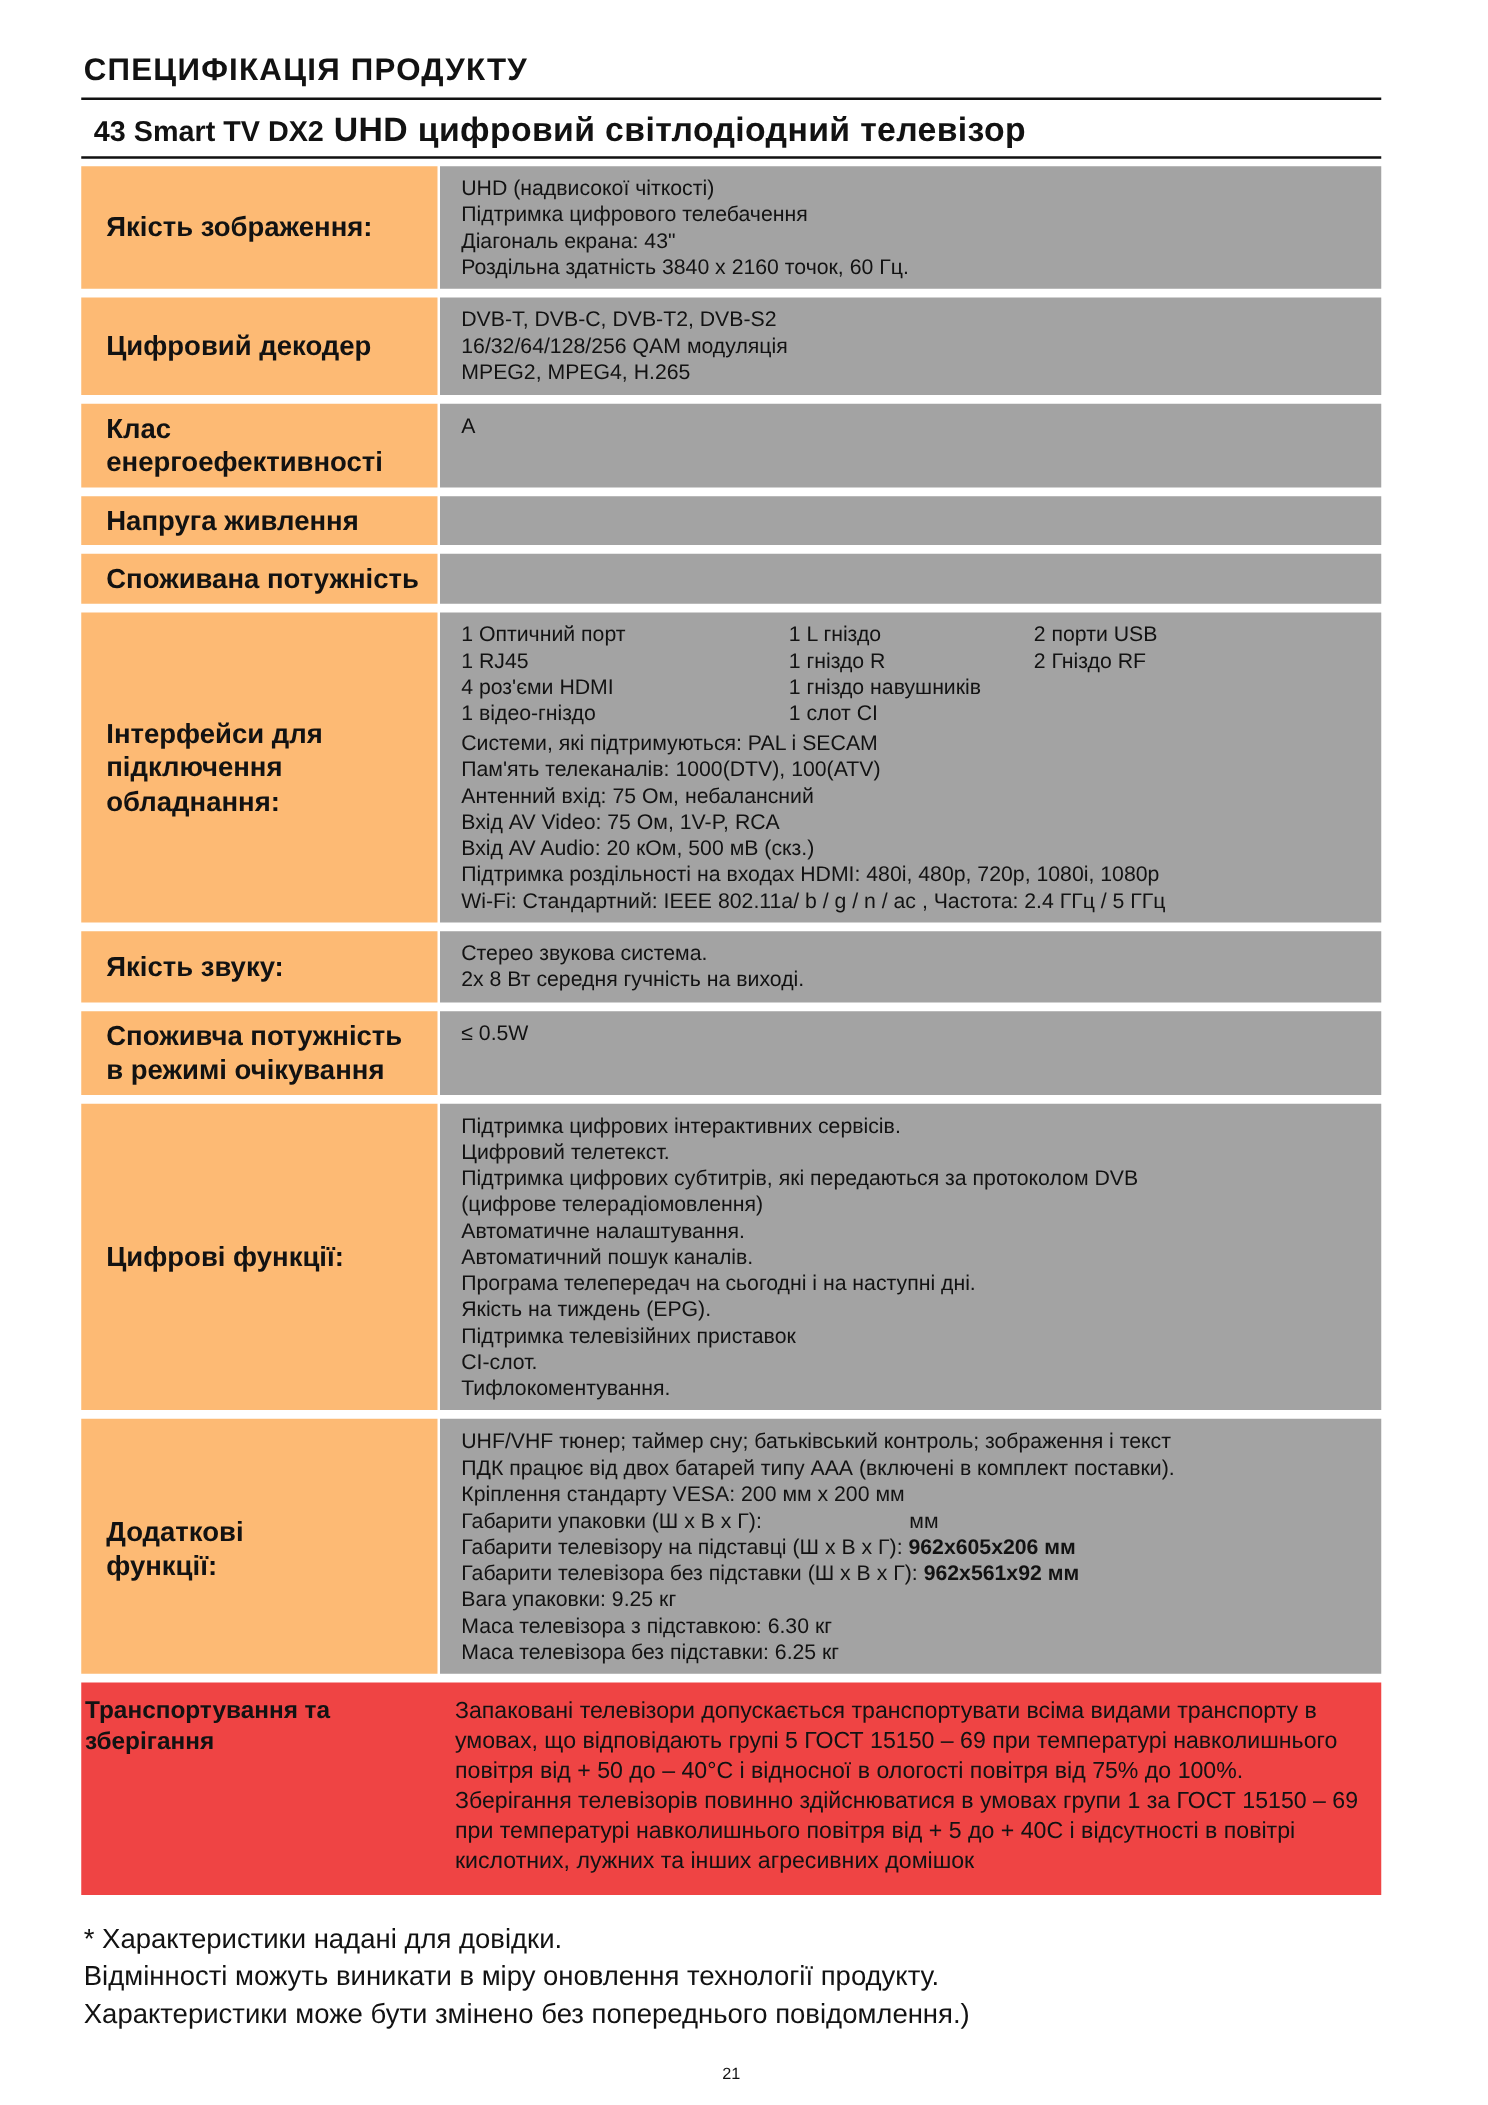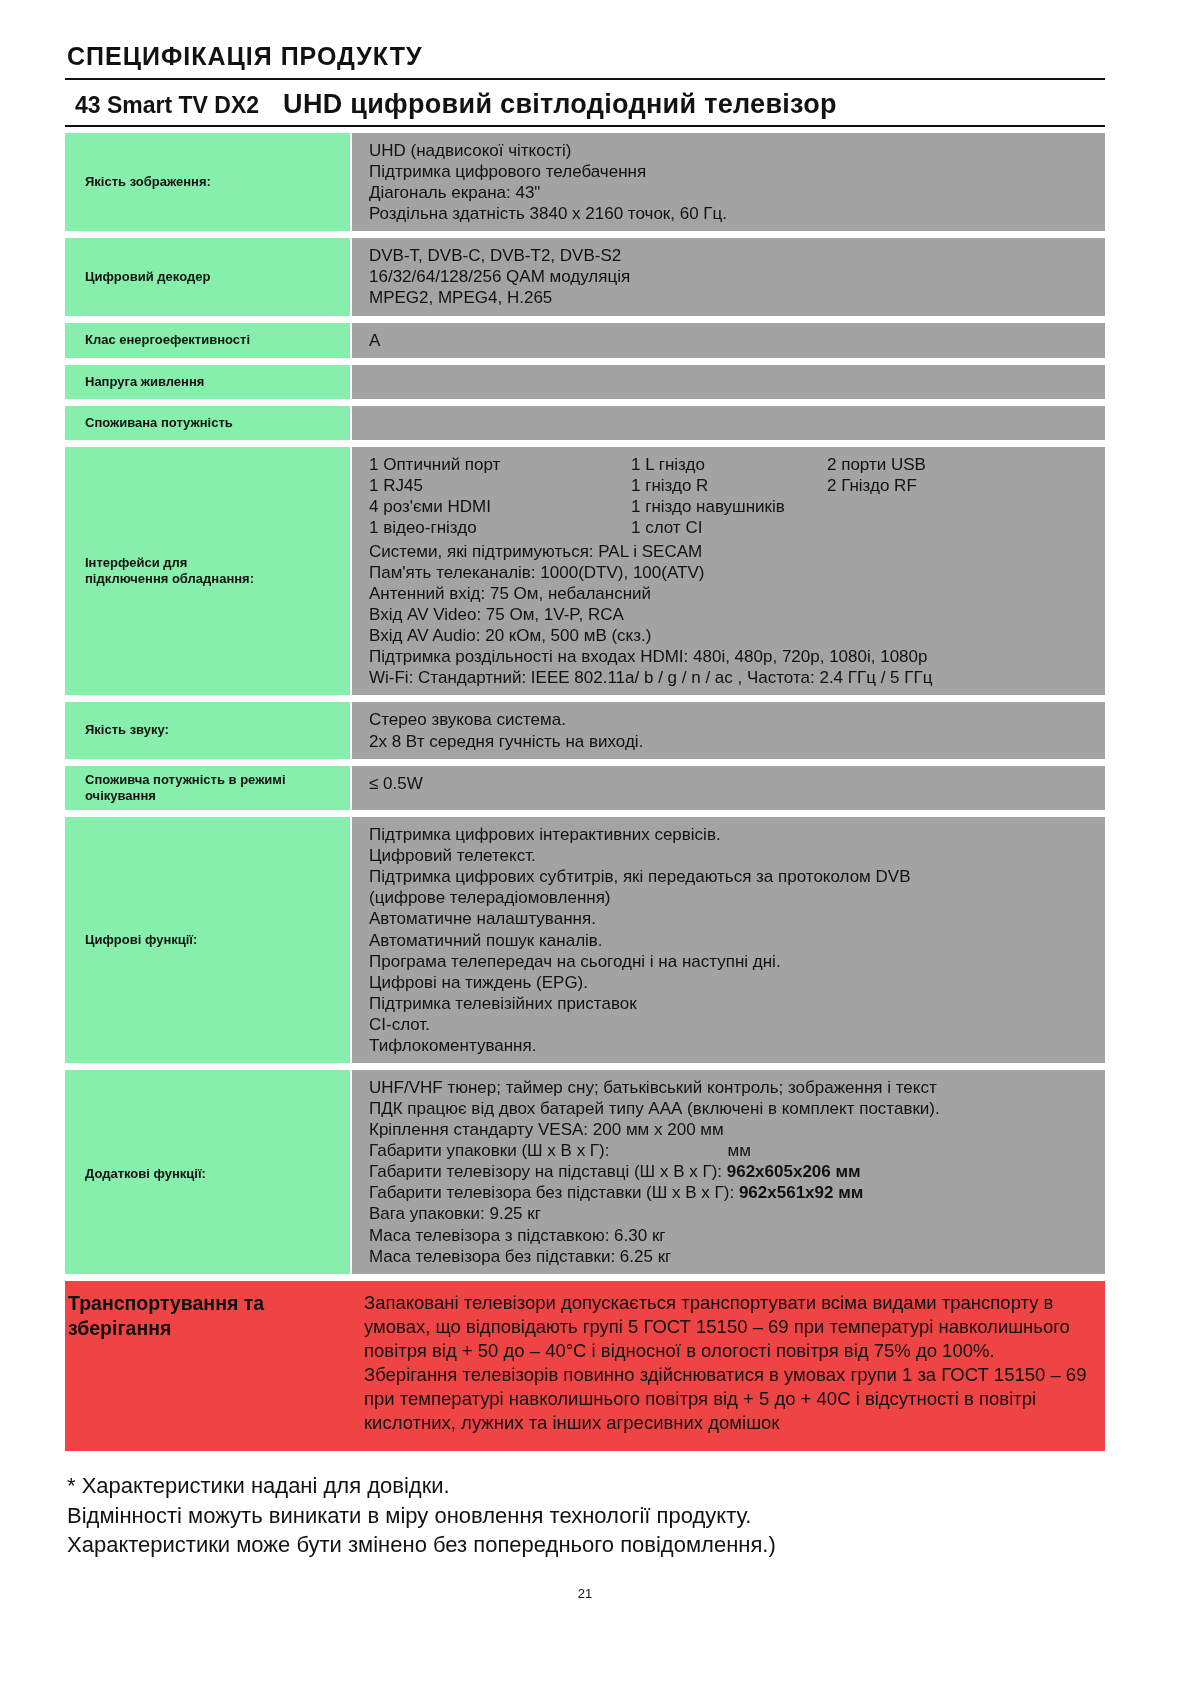--- a/index.html
+++ b/index.html
@@ -17,36 +17,36 @@
     font-size: 25px;
     font-weight: bold;
     letter-spacing: 1px;
     padding-left: 2px;
   }
   .title-rule { height: 2px; background: #111; margin-top: 7px; }
 
   .subtitle {
     display: flex;
     align-items: baseline;
-    gap: 24px;
+    gap: 8px;
     padding: 9px 0 5px 10px;
     border-bottom: 2px solid #111;
   }
   .model { font-size: 23px; font-weight: bold; }
   .subtitle-text { font-size: 27px; font-weight: bold; letter-spacing: 0.3px; }
 
   .spec-table { margin-top: 6px; }
 
   .row { display: flex; margin-bottom: 7px; }
   .label-cell {
     flex: 0 0 285px;
     width: 285px;
-    background: #86efac;
+    background: #fdba74;
     font-weight: bold;
-    font-size: 13px;
+    font-size: 22px;
     line-height: 1.25;
     padding: 6px 10px 6px 20px;
     display: flex;
     align-items: center;
     margin-right: 2px;
     min-height: 34px;
   }
   .label-cell.top { align-items: center; padding-top: 10px; }
   .content-cell {
     flex: 1;
@@ -208,21 +208,21 @@
         <span>Цифрові функції:</span>
       </div>
       <div class="content-cell">
         <div>Підтримка цифрових інтерактивних сервісів.</div>
         <div>Цифровий телетекст.</div>
         <div>Підтримка цифрових субтитрів, які передаються за протоколом DVB</div>
         <div>(цифрове телерадіомовлення)</div>
         <div>Автоматичне налаштування.</div>
         <div>Автоматичний пошук каналів.</div>
         <div>Програма телепередач на сьогодні і на наступні дні.</div>
-        <div>Цифрові на тиждень (EPG).</div>
+        <div>Якість на тиждень (EPG).</div>
         <div>Підтримка телевізійних приставок</div>
         <div>CI-слот.</div>
         <div>Тифлокоментування.</div>
       </div>
     </div>
 
     <div class="row">
       <div class="label-cell top lw-125">
         <span>Додаткові функції:</span>
       </div>

